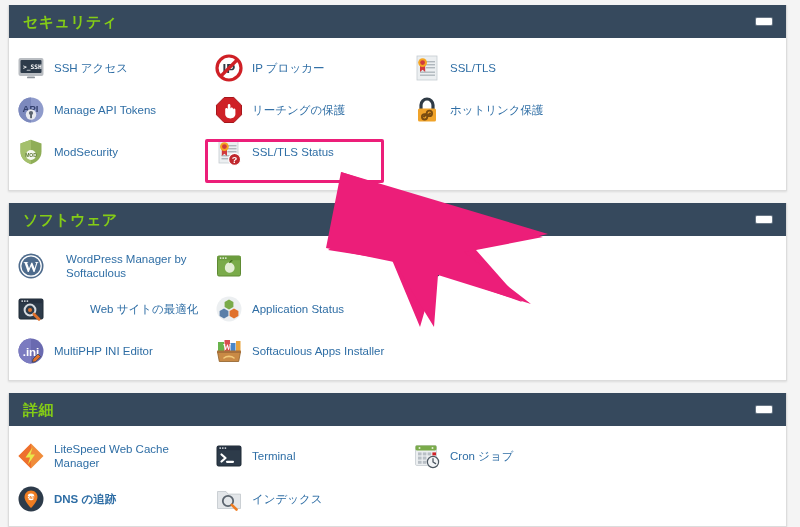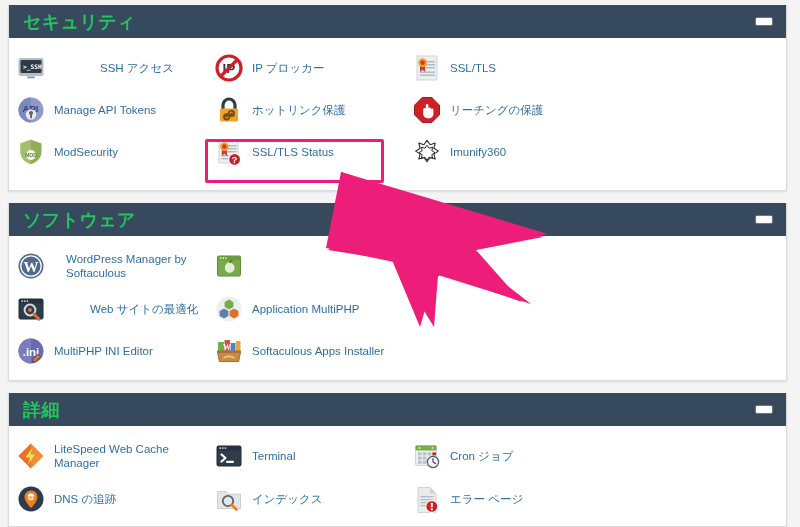--- a/index.html
+++ b/index.html
@@ -21,21 +21,21 @@
   }
   .panel-header{
     height:33px;
     background:#36495d;
     color:#ffffff;
     display:flex;align-items:center;justify-content:space-between;
     padding:0 14px 0 14px;
     box-sizing:border-box;
   }
   .panel-title{
-    font-size:18px;font-weight:bold;letter-spacing:.4px;color:#22c55e;
+    font-size:15px;font-weight:bold;letter-spacing:.4px;color:#84cc16;
     line-height:1;
   }
   .minimize-icon{
     width:16px;height:7px;background:#ffffff;border-radius:1px;
     box-shadow:0 0 0 1px rgba(255,255,255,.25);
     cursor:pointer;flex:0 0 auto;
   }
   .panel-body{
     padding:9px 0 10px 0;
   }
@@ -85,21 +85,21 @@
       <div class="row">
         <div class="cell">
           <span class="icon">
             <svg viewBox="0 0 28 28">
               <rect x="1.5" y="4" width="25" height="18" rx="2" fill="#b9bdc2"></rect>
               <rect x="3.5" y="6" width="21" height="13" rx="1" fill="#2d3b4a"></rect>
               <text x="6" y="15" font-size="6.2" font-family="DejaVu Sans Mono, monospace" fill="#ffffff" font-weight="bold">&gt;_SSH</text>
               <rect x="10" y="22.5" width="8" height="1.8" rx=".9" fill="#8e949b"></rect>
             </svg>
           </span>
-          <span class="label" style="color: rgb(47, 110, 165); margin-left: 46px;">SSH アクセス</span>
+          <span class="label" style="color: rgb(47, 110, 165);">SSH アクセス</span>
         </div>
 
         <div class="cell">
           <span class="icon">
             <svg viewBox="0 0 28 28">
               <circle cx="14" cy="14" r="12" fill="#fff" stroke="#cf2026" stroke-width="3.2"></circle>
               <text x="14" y="19" font-size="13.5" font-weight="bold" text-anchor="middle" font-family="Liberation Sans, sans-serif" fill="#2f3b46">IP</text>
               <line x1="5.5" y1="22.5" x2="22.5" y2="5.5" stroke="#cf2026" stroke-width="3.2"></line>
             </svg>
           </span>
@@ -135,40 +135,40 @@
               <circle cx="14" cy="17" r="2.1" fill="#5b646e"></circle>
               <rect x="13.1" y="17.6" width="1.9" height="4.6" fill="#5b646e"></rect>
             </svg>
           </span>
           <span class="label" style="color: rgb(47, 110, 165);">Manage API Tokens</span>
         </div>
 
         <div class="cell">
           <span class="icon">
             <svg viewBox="0 0 28 28">
+              <path d="M9.2 1.5h9.6L26.5 9.2v9.6L18.8 26.5H9.2L1.5 18.8V9.2z" fill="#cf2026" stroke="#a5161b" stroke-width="1"></path>
+              <path d="M10.2 19.5v-6.2c0-.8.6-1.4 1.3-1.4s1.3.6 1.3 1.4V9.5c0-.8.6-1.4 1.3-1.4s1.3.6 1.3 1.4v3.3
+                       c0-.8.6-1.4 1.3-1.4s1.3.6 1.3 1.4v1.1c0-.7.6-1.3 1.2-1.3s1.2.6 1.2 1.3v4.1
+                       c0 2.6-2.2 4.4-5 4.4s-5.2-1.8-5.2-4.4z" fill="#ffffff"></path>
+            </svg>
+          </span>
+          <span class="label" style="color: rgb(47, 110, 165);">リーチングの保護</span>
+        </div>
+
+        <div class="cell">
+          <span class="icon">
+            <svg viewBox="0 0 28 28">
               <path d="M8 13V9a6 6 0 0 1 12 0v4" fill="none" stroke="#2f3b46" stroke-width="3.2"></path>
               <rect x="5" y="12.5" width="18" height="13" rx="1.6" fill="#f0a32a"></rect>
               <path d="M11 20.4l2.2-2.2m1.6 1.6l2.2-2.2" stroke="#7a4c10" stroke-width="2.2" stroke-linecap="round"></path>
               <circle cx="11.6" cy="20.8" r="2.7" fill="none" stroke="#7a4c10" stroke-width="1.8"></circle>
               <circle cx="16.4" cy="17.4" r="2.7" fill="none" stroke="#7a4c10" stroke-width="1.8"></circle>
             </svg>
           </span>
           <span class="label" style="color: rgb(47, 110, 165);">ホットリンク保護</span>
-        </div>
-
-        <div class="cell">
-          <span class="icon">
-            <svg viewBox="0 0 28 28">
-              <path d="M9.2 1.5h9.6L26.5 9.2v9.6L18.8 26.5H9.2L1.5 18.8V9.2z" fill="#cf2026" stroke="#a5161b" stroke-width="1"></path>
-              <path d="M10.2 19.5v-6.2c0-.8.6-1.4 1.3-1.4s1.3.6 1.3 1.4V9.5c0-.8.6-1.4 1.3-1.4s1.3.6 1.3 1.4v3.3
-                       c0-.8.6-1.4 1.3-1.4s1.3.6 1.3 1.4v1.1c0-.7.6-1.3 1.2-1.3s1.2.6 1.2 1.3v4.1
-                       c0 2.6-2.2 4.4-5 4.4s-5.2-1.8-5.2-4.4z" fill="#ffffff"></path>
-            </svg>
-          </span>
-          <span class="label" style="color: rgb(47, 110, 165);">リーチングの保護</span>
         </div>
       </div>
 
       <div class="row">
         <div class="cell">
           <span class="icon">
             <svg viewBox="0 0 28 28">
               <path d="M14 1.8l10.5 3.6v8.1c0 6.4-4.4 10.8-10.5 12.7C7.9 24.3 3.5 19.9 3.5 13.5V5.4z" fill="#8fae57"></path>
               <path d="M14 1.8L3.5 5.4v8.1c0 6.4 4.4 10.8 10.5 12.7z" fill="#a4c06c"></path>
               <circle cx="14" cy="17" r="5" fill="#ffffff" opacity=".9"></circle>
@@ -190,30 +190,20 @@
               <path d="M6.8 10 l0 8 2.6-2.2 2.6 2.2 0-8z" fill="#d03a3f"></path>
               <circle cx="9.4" cy="8.6" r="4.4" fill="#f5a623"></circle>
               <circle cx="9.4" cy="8.6" r="2.4" fill="#d03a3f"></circle>
               <circle cx="19.6" cy="21.4" r="6" fill="#c0272d" stroke="#ffffff" stroke-width="1.2"></circle>
               <text x="19.6" y="25" font-size="9" font-weight="bold" text-anchor="middle" font-family="Liberation Sans, sans-serif" fill="#ffffff">?</text>
             </svg>
           </span>
           <span class="label" style="color: rgb(47, 110, 165);">SSL/TLS Status</span>
         </div>
 
-        <div class="cell">
-          <span class="icon">
-            <svg viewBox="0 0 28 28">
-              <path d="M14 2.4l3.1 4.3 5.1-1.6-1.3 5.2 4.5 2.8-4.5 2.8 1.3 5.2-5.1-1.6L14 23.8
-                       l-3.1-4.3-5.1 1.6 1.3-5.2L2.6 13.1l4.5-2.8-1.3-5.2 5.1 1.6z" fill="#ffffff" stroke="#2a2a2a" stroke-width="1.1" stroke-linejoin="round"></path>
-              <path d="M14 7.2l2.1 3 3.6-1.1-.9 3.6 3.2 2-3.2 2 .9 3.6-3.6-1.1-2.1 3-2.1-3-3.6 1.1.9-3.6-3.2-2 3.2-2-.9-3.6 3.6 1.1z" fill="none" stroke="#2a2a2a" stroke-width="1"></path>
-            </svg>
-          </span>
-          <span class="label" style="color: rgb(47, 110, 165);">Imunify360</span>
-        </div>
       </div>
 
     </div>
   </section>
 
   <section class="panel" id="panel-software" style="top:203px;height:178px;">
     <div class="panel-header" style="background: rgb(54, 73, 93);">
       <span class="panel-title">ソフトウェア</span>
       <span class="minimize-icon"></span>
     </div>
@@ -279,21 +269,21 @@
 
         <div class="cell">
           <span class="icon">
             <svg viewBox="0 0 28 28">
               <circle cx="14" cy="14" r="12.5" fill="#eceff1"></circle>
               <path d="M14 4.6l4.4 2.5v5l-4.4 2.5-4.4-2.5v-5z" fill="#7aab4a"></path>
               <path d="M9 13.6l4.4 2.5v5L9 23.6l-4.4-2.5v-5z" fill="#5b7fa8"></path>
               <path d="M19 13.6l4.4 2.5v5L19 23.6l-4.4-2.5v-5z" fill="#e0712c"></path>
             </svg>
           </span>
-          <span class="label" style="color: rgb(47, 110, 165);">Application MultiPHP</span>
+          <span class="label" style="color: rgb(47, 110, 165);">Application Status</span>
         </div>
 
       </div>
 
       <div class="row">
         <div class="cell">
           <span class="icon">
             <svg viewBox="0 0 28 28">
               <circle cx="14" cy="14" r="12.5" fill="#6a6ab0"></circle>
               <path d="M1.5 14a12.5 12.5 0 0 1 12.5-12.5v25A12.5 12.5 0 0 1 1.5 14z" fill="#7b7bc0"></path>
@@ -388,52 +378,34 @@
       <div class="row">
         <div class="cell">
           <span class="icon">
             <svg viewBox="0 0 28 28">
               <circle cx="14" cy="14" r="12.5" fill="#2d3b4a"></circle>
               <path d="M14 5.5c3.6 0 6.5 2.9 6.5 6.5 0 4.6-6.5 11-6.5 11s-6.5-6.4-6.5-11c0-3.6 2.9-6.5 6.5-6.5z" fill="#ef7d22"></path>
               <circle cx="14" cy="11.8" r="3.4" fill="#ffffff"></circle>
               <text x="14" y="13.6" font-size="3.8" font-weight="bold" text-anchor="middle" font-family="Liberation Sans, sans-serif" fill="#ef7d22">DNS</text>
             </svg>
           </span>
-          <span class="label" style="color: rgb(47, 110, 165);">DNS の追跡</span>
+          <span class="label" style="color: rgb(47, 110, 165); font-weight: bold;">DNS の追跡</span>
         </div>
 
         <div class="cell">
           <span class="icon">
             <svg viewBox="0 0 28 28">
               <path d="M2.5 6.5h8.5l2 2.6h12.5v14.4H2.5z" fill="#e3e6e9" stroke="#c2c7cc" stroke-width=".8"></path>
               <circle cx="13" cy="16" r="5.2" fill="none" stroke="#5b646e" stroke-width="1.8"></circle>
               <line x1="16.8" y1="19.8" x2="21.5" y2="24.5" stroke="#ef7d22" stroke-width="2.6" stroke-linecap="round"></line>
             </svg>
           </span>
           <span class="label" style="color: rgb(47, 110, 165);">インデックス</span>
         </div>
 
-        <div class="cell">
-          <span class="icon">
-            <svg viewBox="0 0 28 28">
-              <path d="M5 2.5h12l6 6v19H5z" fill="#e9ecef" stroke="#c4c9ce" stroke-width=".8"></path>
-              <path d="M17 2.5l6 6h-6z" fill="#cdd2d7"></path>
-              <g fill="#b5bbc1">
-                <rect x="7.5" y="11" width="13" height="1.3"></rect>
-                  <rect x="7.5" y="14" width="13" height="1.3"></rect>
-                <rect x="7.5" y="17" width="13" height="1.3"></rect>
-                  <rect x="7.5" y="20" width="9" height="1.3"></rect>
-              </g>
-              <circle cx="18.8" cy="21.4" r="6" fill="#cf2026" stroke="#ffffff" stroke-width="1.1"></circle>
-              <rect x="17.9" y="17.4" width="1.9" height="5" rx=".9" fill="#ffffff"></rect>
-              <circle cx="18.85" cy="24.3" r="1.1" fill="#ffffff"></circle>
-            </svg>
-          </span>
-          <span class="label" style="color: rgb(47, 110, 165);">エラー ページ</span>
-        </div>
       </div>
 
     </div>
   </section>
 
   <div class="highlight-box" id="ssl-status-highlight" style="left: 205px; top: 139px; width: 179px; height: 44px; border-color: rgb(236, 30, 121);"></div>
 
   <svg class="pointer-arrow" viewBox="0 0 300 185">
     <polygon points="25,20 227,85 160,98 206,150 120,120 104,175 76,108 12,98 58,68" fill="#ec1e79"></polygon>
     <polygon points="25,20 232,82 148,100 215,152 122,123 118,175 78,110 10,96" fill="#ec1e79"></polygon>

